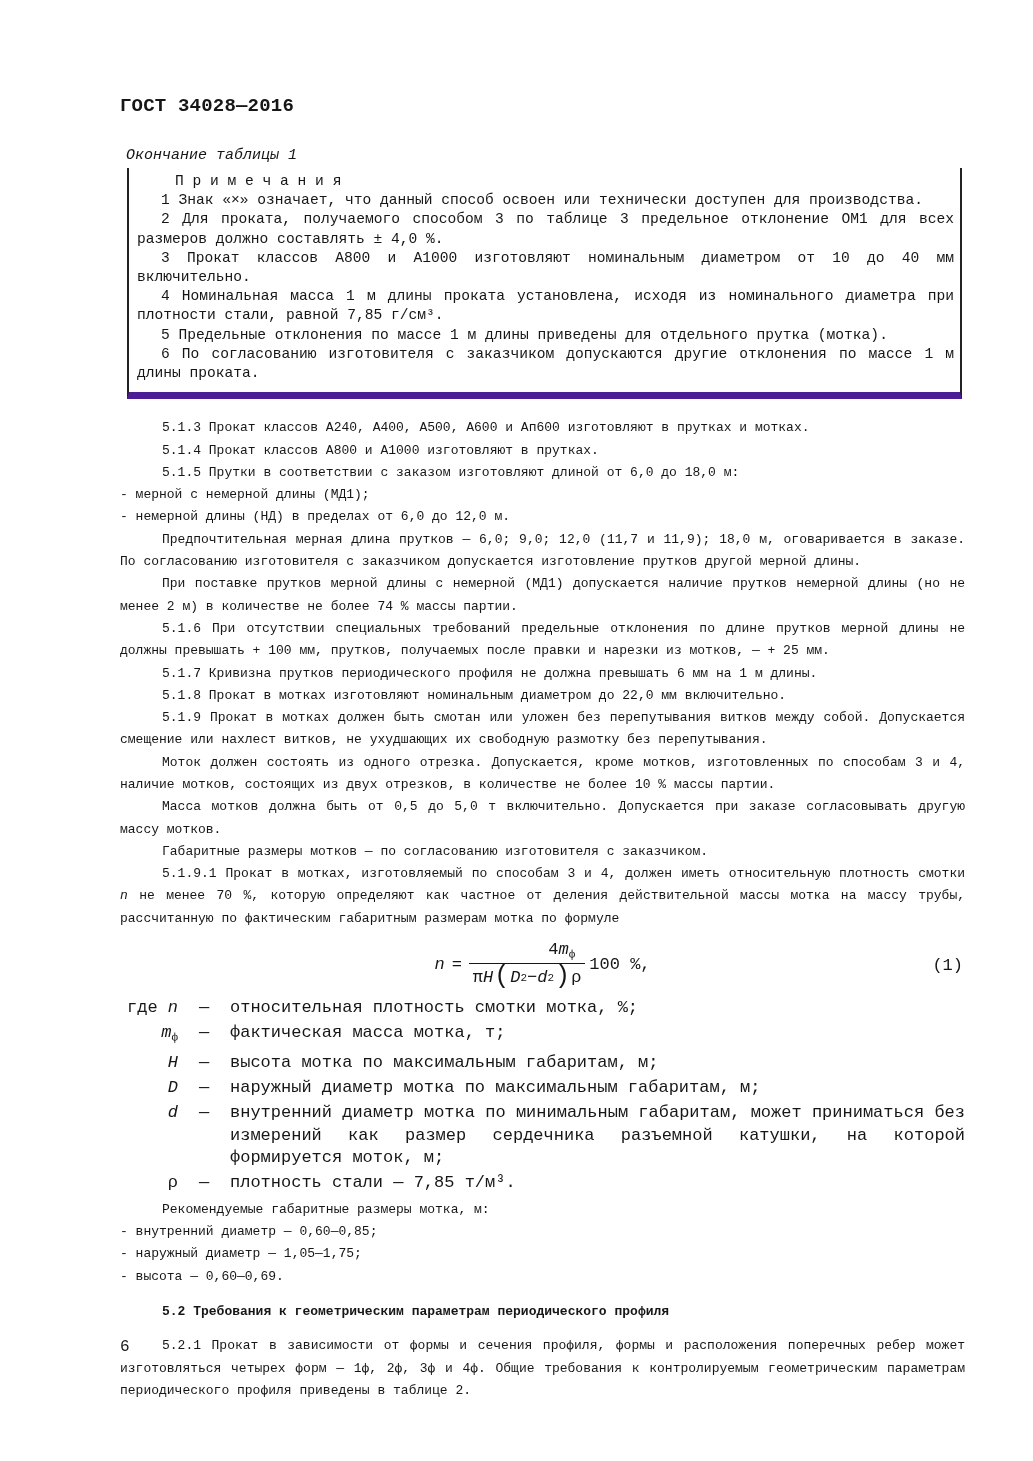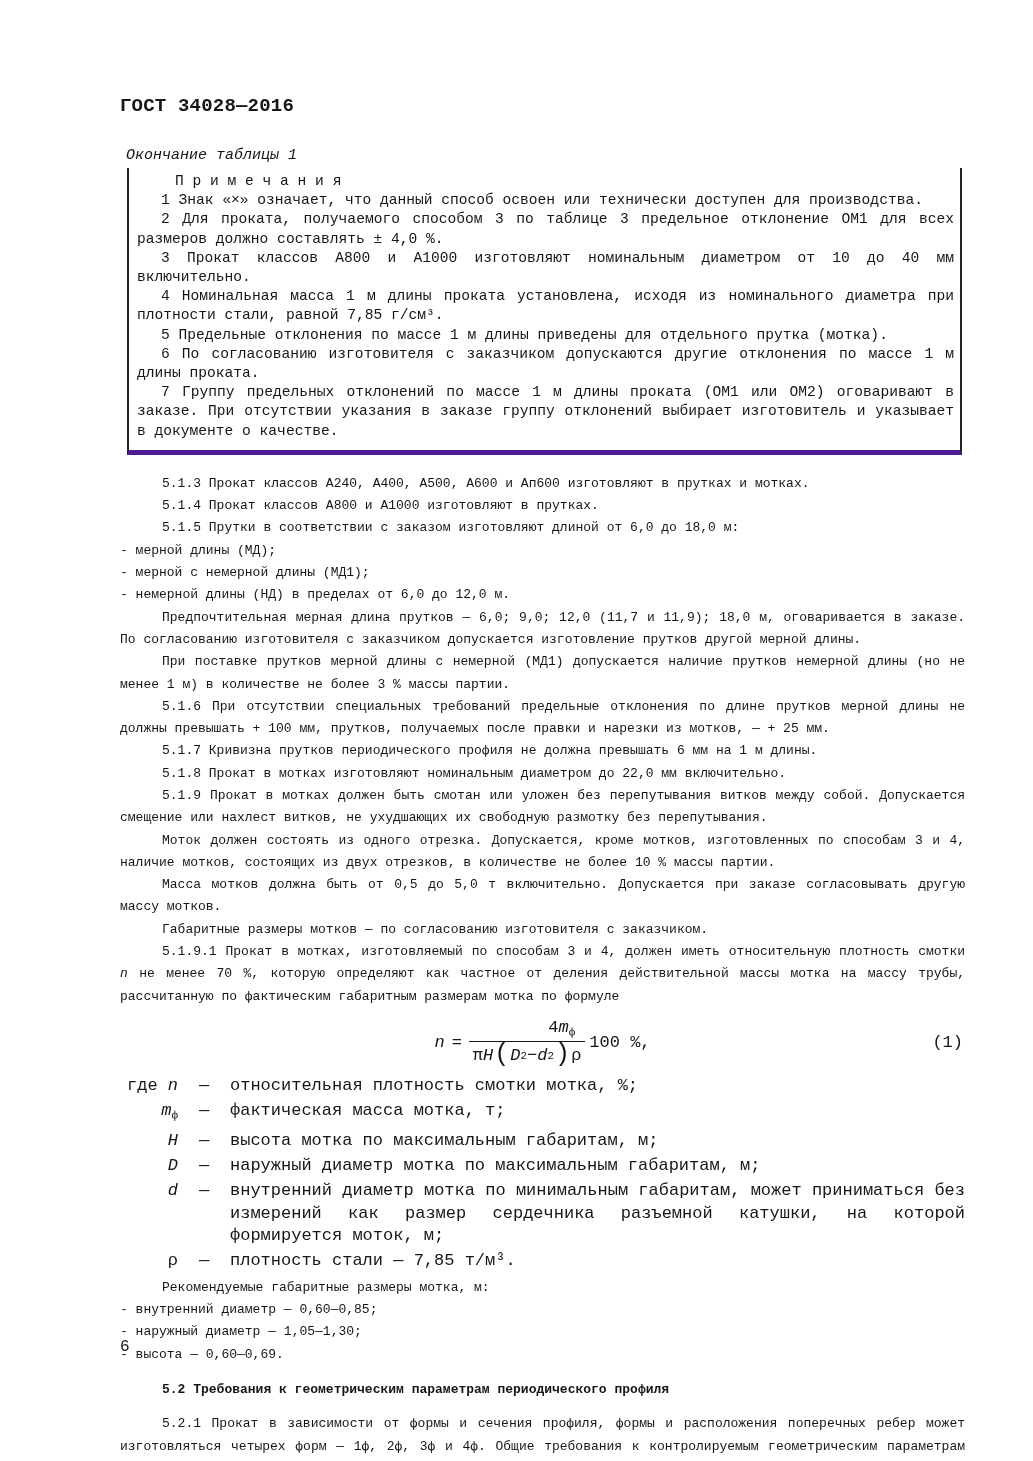--- a/index.html
+++ b/index.html
@@ -20,21 +20,21 @@
   .table-caption {
     font-size:15px; font-style:italic;
     margin:0 0 4px 6px;
   }
   .notes-box {
     margin-left:7px;
     width:835px;
     box-sizing:border-box;
     border-left:2px solid #222;
     border-right:2px solid #222;
-    border-bottom:5px solid #4c1d95;
+    border-bottom:7px solid #4c1d95;
     padding:4px 6px 9px 8px;
   }
   .notes-box p {
     margin:0;
     font-size:14.6px; line-height:19.2px;
     text-align:justify;
   }
   .notes-title { padding-left:38px; text-align:left !important; }
   .note-item { text-indent:24px; }
   .body-text { margin-top:18px; }
@@ -97,32 +97,30 @@
   <div class="table-caption">Окончание таблицы 1</div>
 
   <div class="notes-box">
     <p class="notes-title">П р и м е ч а н и я</p>
     <p class="note-item">1 Знак «×» означает, что данный способ освоен или технически доступен для производства.</p>
     <p class="note-item">2 Для проката, получаемого способом 3 по таблице 3 предельное отклонение ОМ1 для всех размеров должно составлять ± 4,0 %.</p>
     <p class="note-item">3 Прокат классов А800 и А1000 изготовляют номинальным диаметром от 10 до 40 мм включительно.</p>
     <p class="note-item">4 Номинальная масса 1 м длины проката установлена, исходя из номинального диаметра при плотности стали, равной 7,85 г/см³.</p>
     <p class="note-item">5 Предельные отклонения по массе 1 м длины приведены для отдельного прутка (мотка).</p>
     <p class="note-item">6 По согласованию изготовителя с заказчиком допускаются другие отклонения по массе 1 м длины проката.</p>
-    <p class="note-item">7 Группу предельных отклонений по массе 1 м длины проката (ОМ1 или ОМ2) оговаривают в заказе. При отсутствии указания в заказе группу отклонений выбирает изготовитель и указывает в документе о качестве.</p>
   </div>
 
   <div class="body-text">
     <p class="ind">5.1.3 Прокат классов А240, А400, А500, А600 и Ап600 изготовляют в прутках и мотках.</p>
     <p class="ind">5.1.4 Прокат классов А800 и А1000 изготовляют в прутках.</p>
     <p class="ind">5.1.5 Прутки в соответствии с заказом изготовляют длиной от 6,0 до 18,0 м:</p>
-    <p class="noind">- мерной длины (МД);</p>
     <p class="noind">- мерной с немерной длины (МД1);</p>
     <p class="noind">- немерной длины (НД) в пределах от 6,0 до 12,0 м.</p>
     <p class="ind">Предпочтительная мерная длина прутков — 6,0; 9,0; 12,0 (11,7 и 11,9); 18,0 м, оговаривается в заказе. По согласованию изготовителя с заказчиком допускается изготовление прутков другой мерной длины.</p>
-    <p class="ind">При поставке прутков мерной длины с немерной (МД1) допускается наличие прутков немерной длины (но не менее 1 м) в количестве не более 3 % массы партии.</p>
+    <p class="ind">При поставке прутков мерной длины с немерной (МД1) допускается наличие прутков немерной длины (но не менее 2 м) в количестве не более 74 % массы партии.</p>
     <p class="ind">5.1.6 При отсутствии специальных требований предельные отклонения по длине прутков мерной длины не должны превышать + 100 мм, прутков, получаемых после правки и нарезки из мотков, — + 25 мм.</p>
     <p class="ind">5.1.7 Кривизна прутков периодического профиля не должна превышать 6 мм на 1 м длины.</p>
     <p class="ind">5.1.8 Прокат в мотках изготовляют номинальным диаметром до 22,0 мм включительно.</p>
     <p class="ind">5.1.9 Прокат в мотках должен быть смотан или уложен без перепутывания витков между собой. Допускается смещение или нахлест витков, не ухудшающих их свободную размотку без перепутывания.</p>
     <p class="ind">Моток должен состоять из одного отрезка. Допускается, кроме мотков, изготовленных по способам 3 и 4, наличие мотков, состоящих из двух отрезков, в количестве не более 10 % массы партии.</p>
     <p class="ind">Масса мотков должна быть от 0,5 до 5,0 т включительно. Допускается при заказе согласовывать другую массу мотков.</p>
     <p class="ind">Габаритные размеры мотков — по согласованию изготовителя с заказчиком.</p>
     <p class="ind"><span>5.1.9.1 Прокат в мотках, изготовляемый по способам 3 и 4, должен иметь относительную плотность смотки </span><span class="it">n</span><span> не менее 70 %, которую определяют как частное от деления действительной массы мотка на массу трубы, рассчитанную по фактическим габаритным размерам мотка по формуле</span></p>
 
     <div class="formula-wrap">
@@ -177,21 +175,21 @@
       </div>
       <div class="sym-row">
         <span class="sym-cell">ρ</span>
         <span class="dash-cell">—</span>
         <span class="desc-cell">плотность стали — 7,85 т/м³.</span>
       </div>
     </div>
 
     <p class="ind" style="margin-top:4px;">Рекомендуемые габаритные размеры мотка, м:</p>
     <p class="noind">- внутренний диаметр — 0,60—0,85;</p>
-    <p class="noind">- наружный диаметр — 1,05—1,30;</p>
+    <p class="noind">- наружный диаметр — 1,05—1,75;</p>
     <p class="noind">- высота — 0,60—0,69.</p>
 
     <p class="ind bold sec-heading">5.2 Требования к геометрическим параметрам периодического профиля</p>
     <p class="ind">5.2.1 Прокат в зависимости от формы и сечения профиля, формы и расположения поперечных ребер может изготовляться четырех форм — 1ф, 2ф, 3ф и 4ф. Общие требования к контролируемым геометрическим параметрам периодического профиля приведены в таблице 2.</p>
   </div>
 
   <div class="pagenum">6</div>
 
 </div>
 

